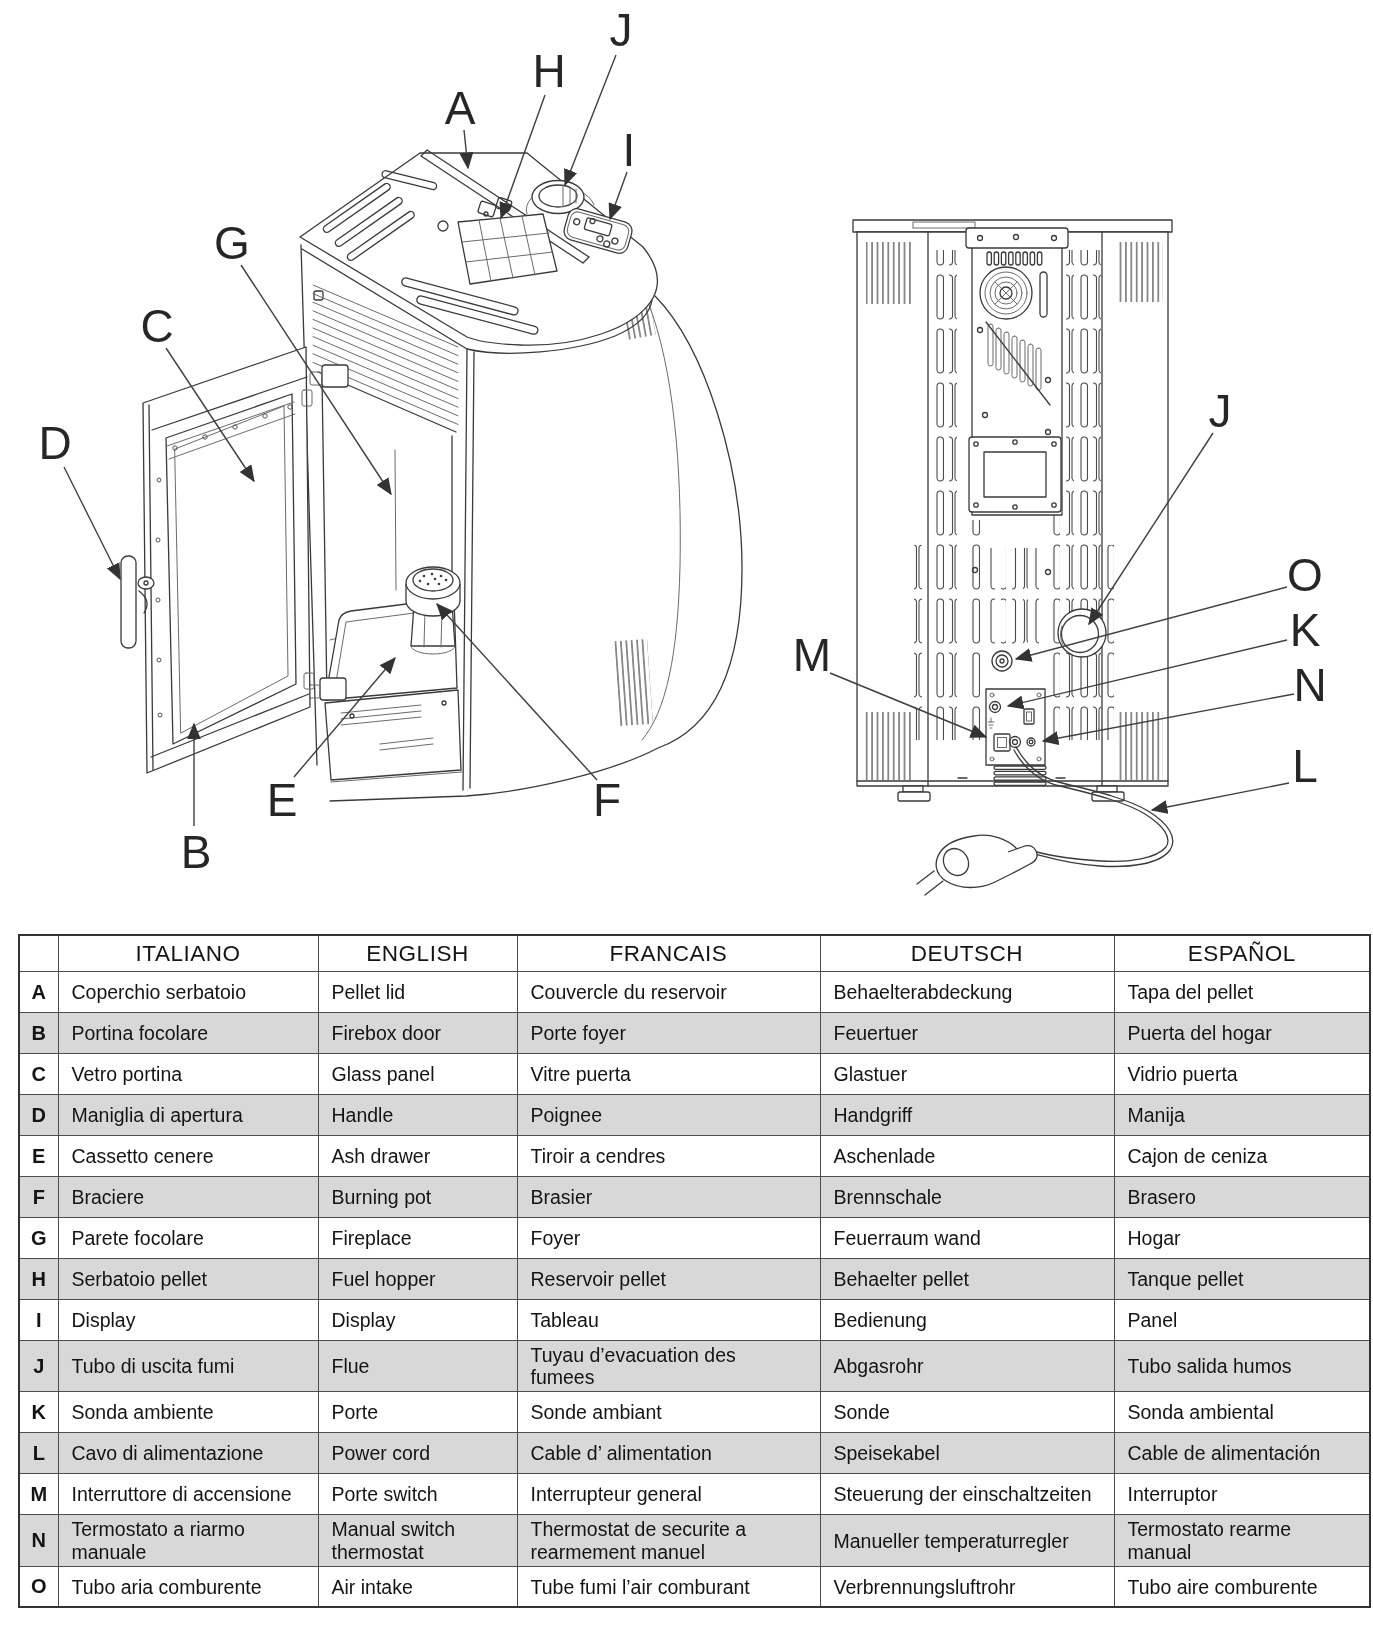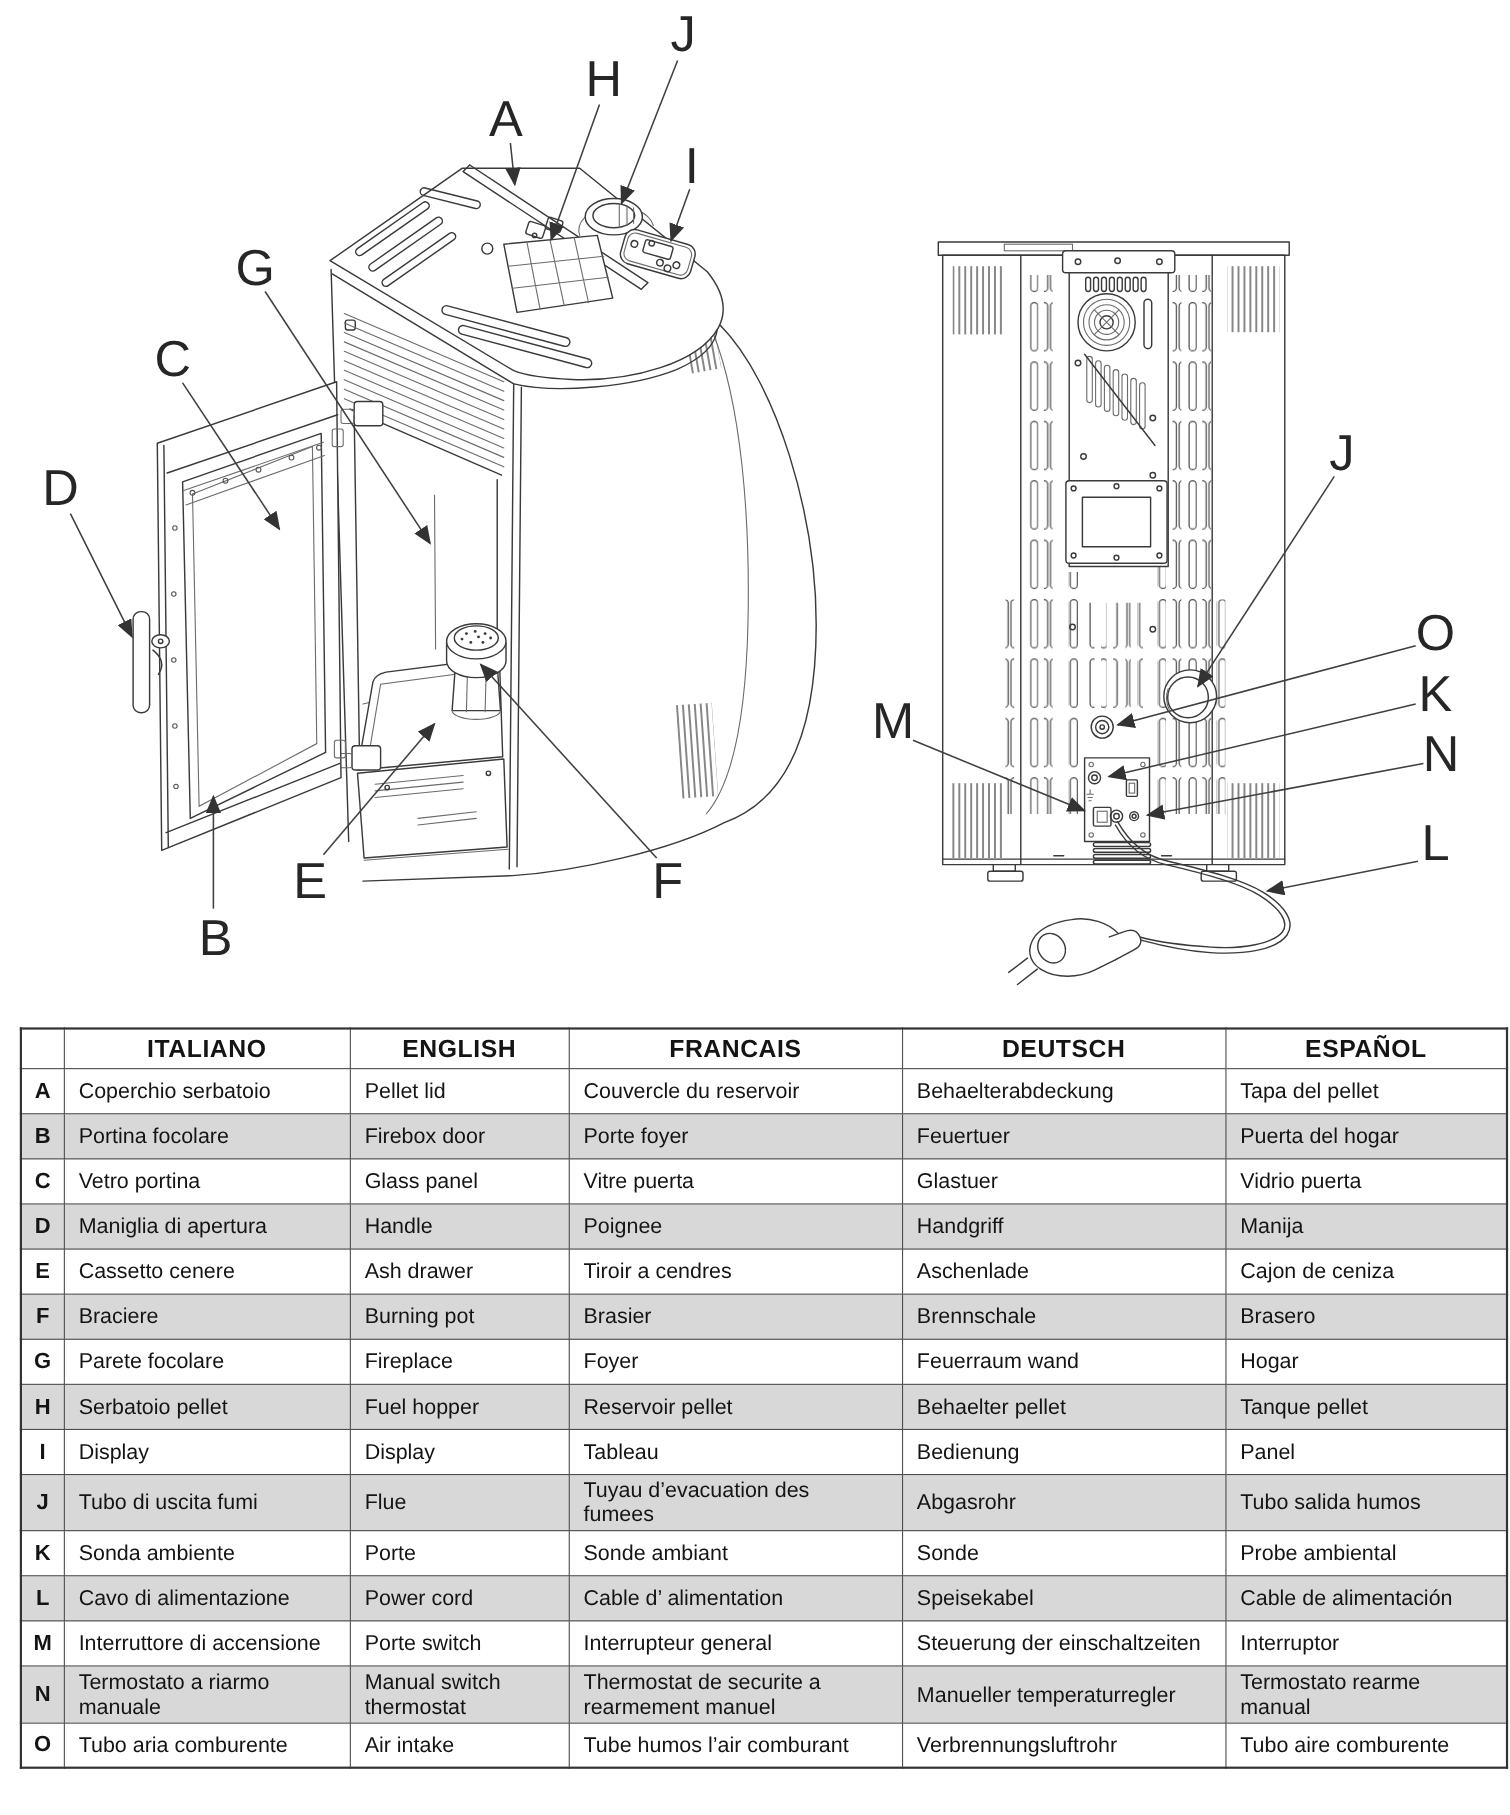--- a/index.html
+++ b/index.html
@@ -5,21 +5,21 @@
   html,body { margin:0; padding:0; background:#ffffff; }
   .page { position:relative; width:1373px; height:1650px; background:#fff;
           font-family:"Liberation Sans", sans-serif; overflow:hidden; }
   .diag { position:absolute; left:0; top:0; }
   .callout { position:absolute; transform:translate(-50%,-50%); font-size:46px;
              line-height:1; color:#262626; font-family:"Liberation Sans",sans-serif; }
   table.tbl { position:absolute; left:18px; top:934px; width:1351px;
               border-collapse:collapse; table-layout:fixed; border:2.5px solid #333; }
   .tbl th, .tbl td { border:1.6px solid #4d4d4d; color:#141414;
                      font-size:19.5px; vertical-align:middle; white-space:pre-line; }
-  .tbl thead th { height:33px; font-weight:bold; font-size:22.5px; 
+  .tbl thead th { height:33px; font-weight:normal; font-size:22.5px; 
                   background:#fff; letter-spacing:0.5px; }
   .tbl tbody tr { height:41px; }
   .tbl td { padding:3px 8px 3px 13px; line-height:1.14; }
   .tbl th.rl { text-align:center; font-weight:bold; font-size:20px; padding:0; }
   .tbl tr.shade th, .tbl tr.shade td { background:#d8d8d8; }
   
   .k { fill:none; stroke:#3a3a3a; stroke-width:1.3; stroke-linejoin:round; stroke-linecap:round; }
   .w { fill:#ffffff; stroke:#3a3a3a; stroke-width:1.3; stroke-linejoin:round; }
   .l { fill:none; stroke:#6b6b6b; stroke-width:1; stroke-linecap:round; }
   .lead { fill:none; stroke:#3f3f3f; stroke-width:1.4; }
@@ -454,21 +454,21 @@
 fumees</td>
           <td>Abgasrohr</td>
           <td>Tubo salida humos</td>
         </tr>
         <tr>
           <th class="rl">K</th>
           <td>Sonda ambiente</td>
           <td>Porte</td>
           <td>Sonde ambiant</td>
           <td>Sonde</td>
-          <td>Probe ambiental</td>
+          <td>Sonda ambiental</td>
         </tr>
         <tr class="shade">
           <th class="rl">L</th>
           <td>Cavo di alimentazione</td>
           <td>Power cord</td>
           <td>Cable d’ alimentation</td>
           <td>Speisekabel</td>
           <td>Cable de alimentación</td>
         </tr>
         <tr>
@@ -488,19 +488,19 @@
           <td>Thermostat de securite a
 rearmement manuel</td>
           <td>Manueller temperaturregler</td>
           <td>Termostato rearme
 manual</td>
         </tr>
         <tr>
           <th class="rl">O</th>
           <td>Tubo aria comburente</td>
           <td>Air intake</td>
-          <td>Tube humos l’air comburant</td>
+          <td>Tube fumi l’air comburant</td>
           <td>Verbrennungsluftrohr</td>
           <td>Tubo aire comburente</td>
         </tr>
       </tbody>
   </table>
 </div>
 
 </body></html>

